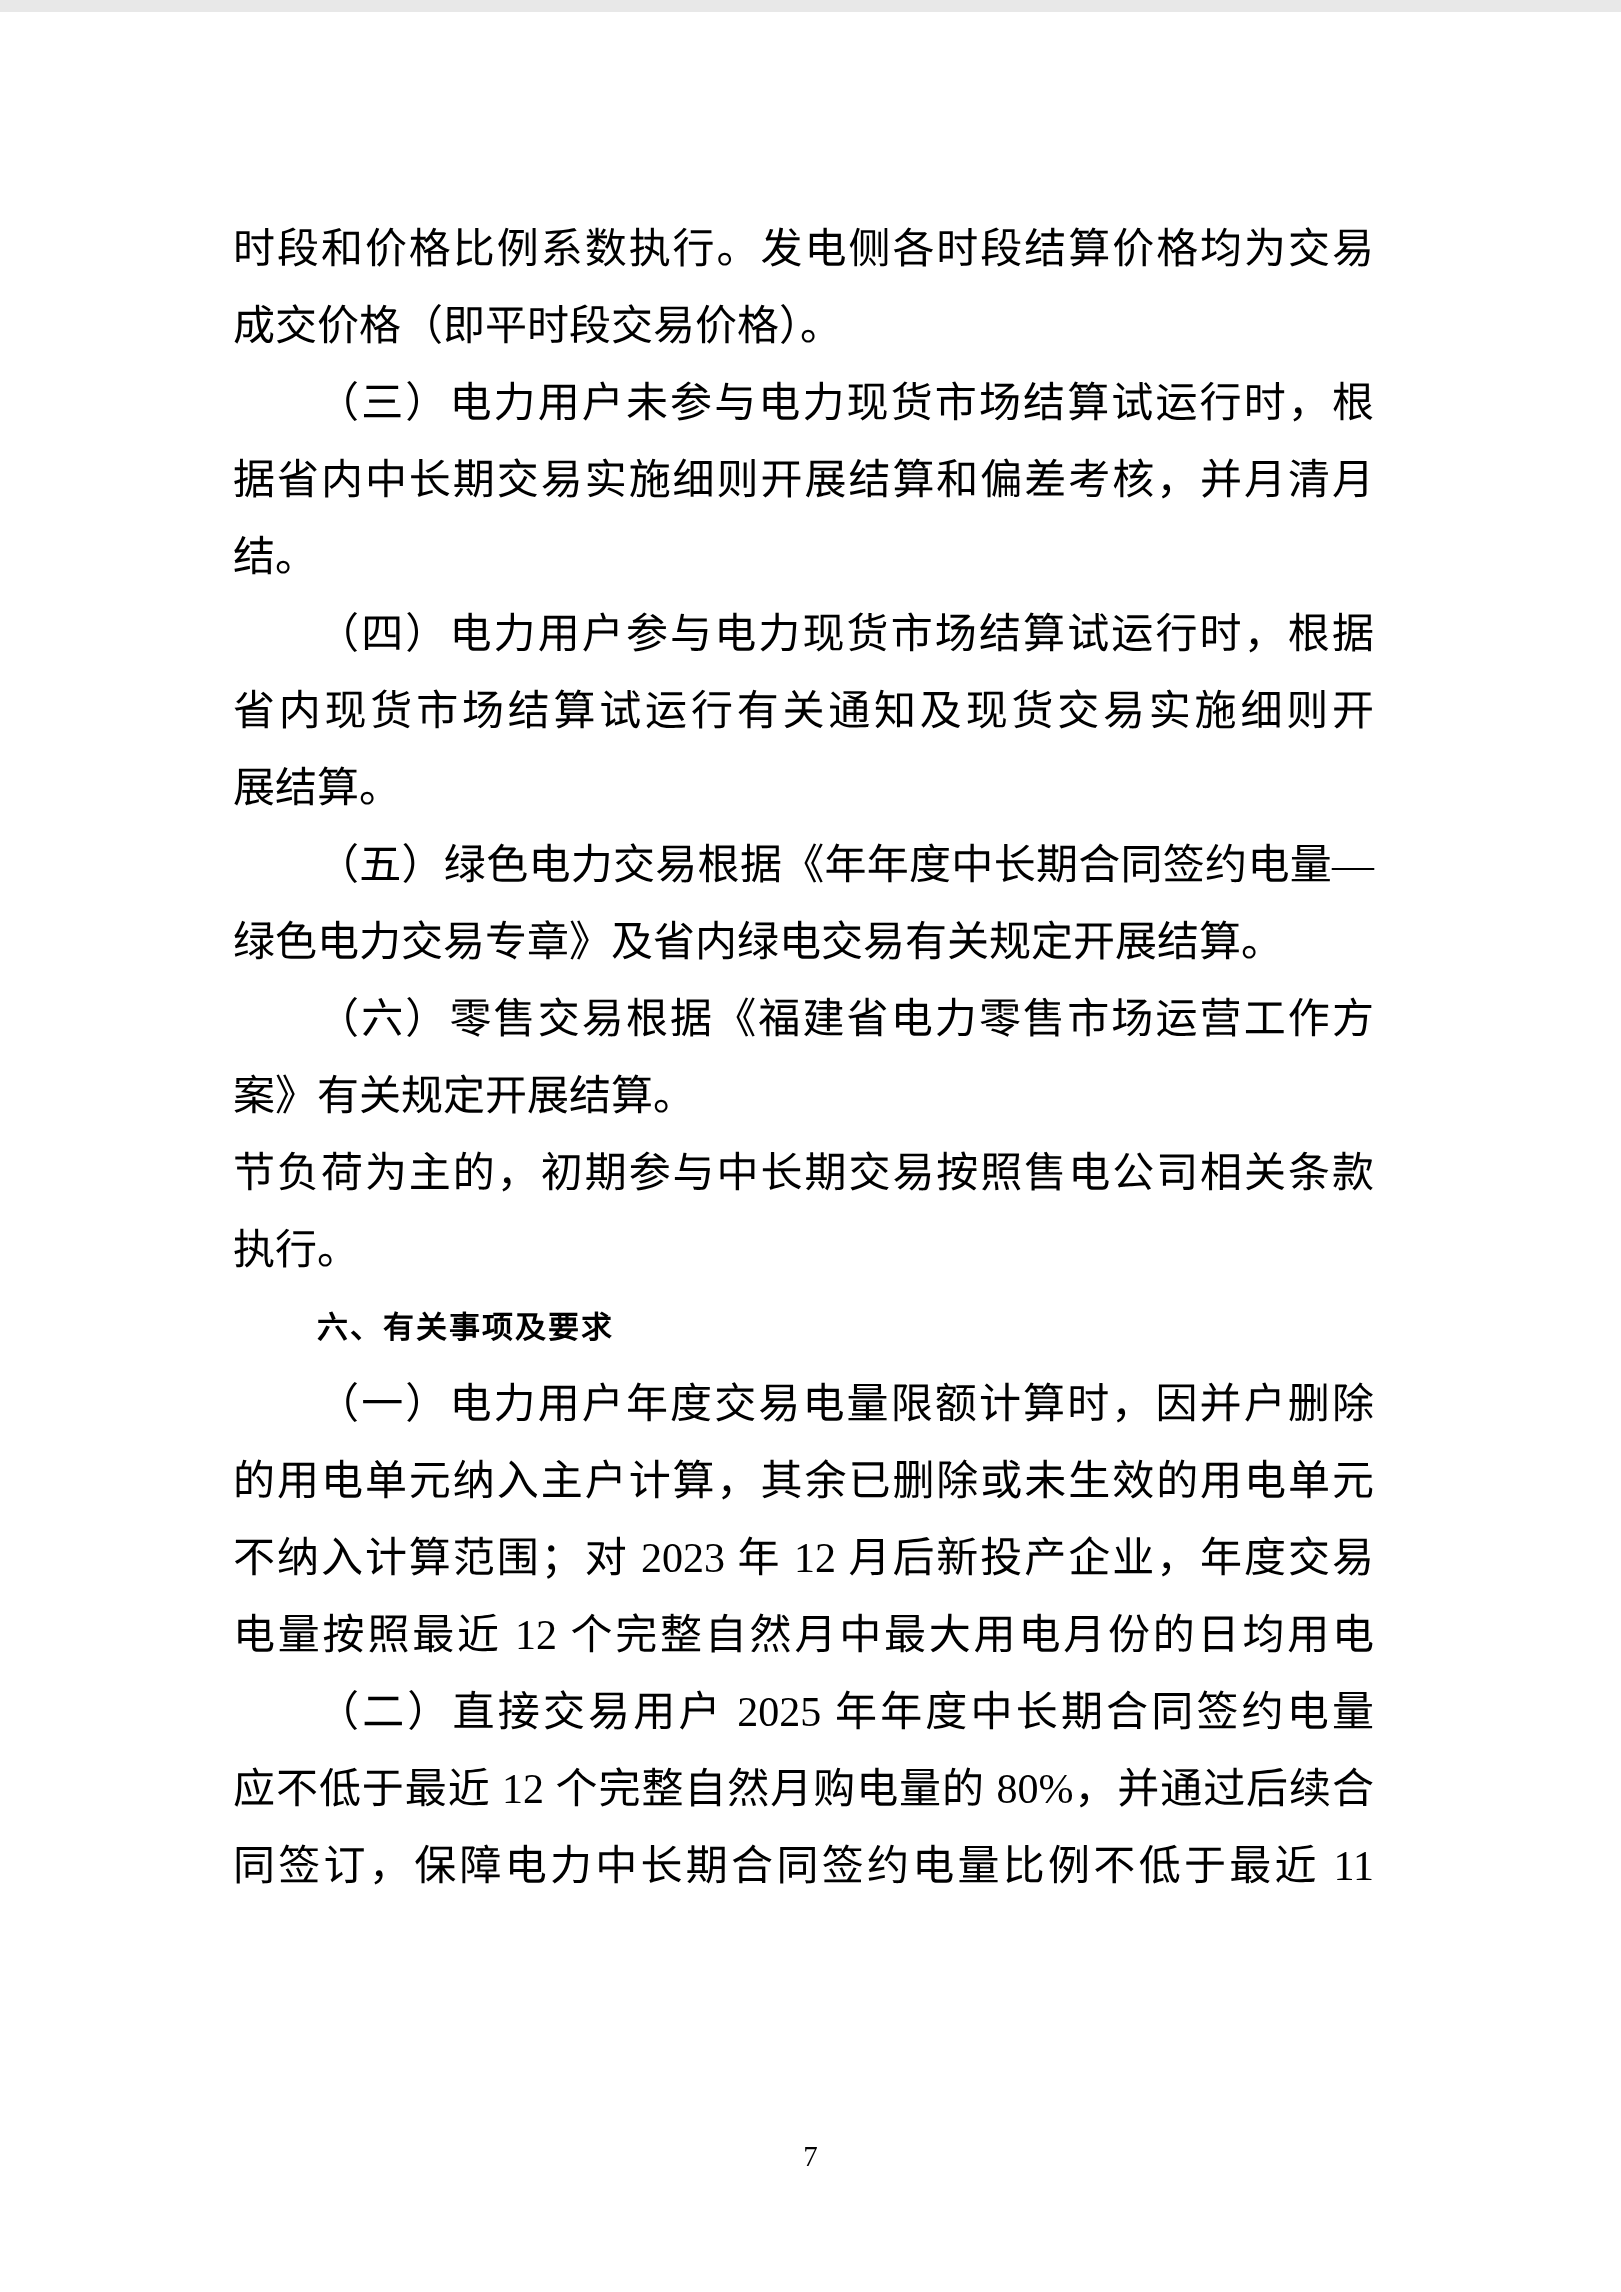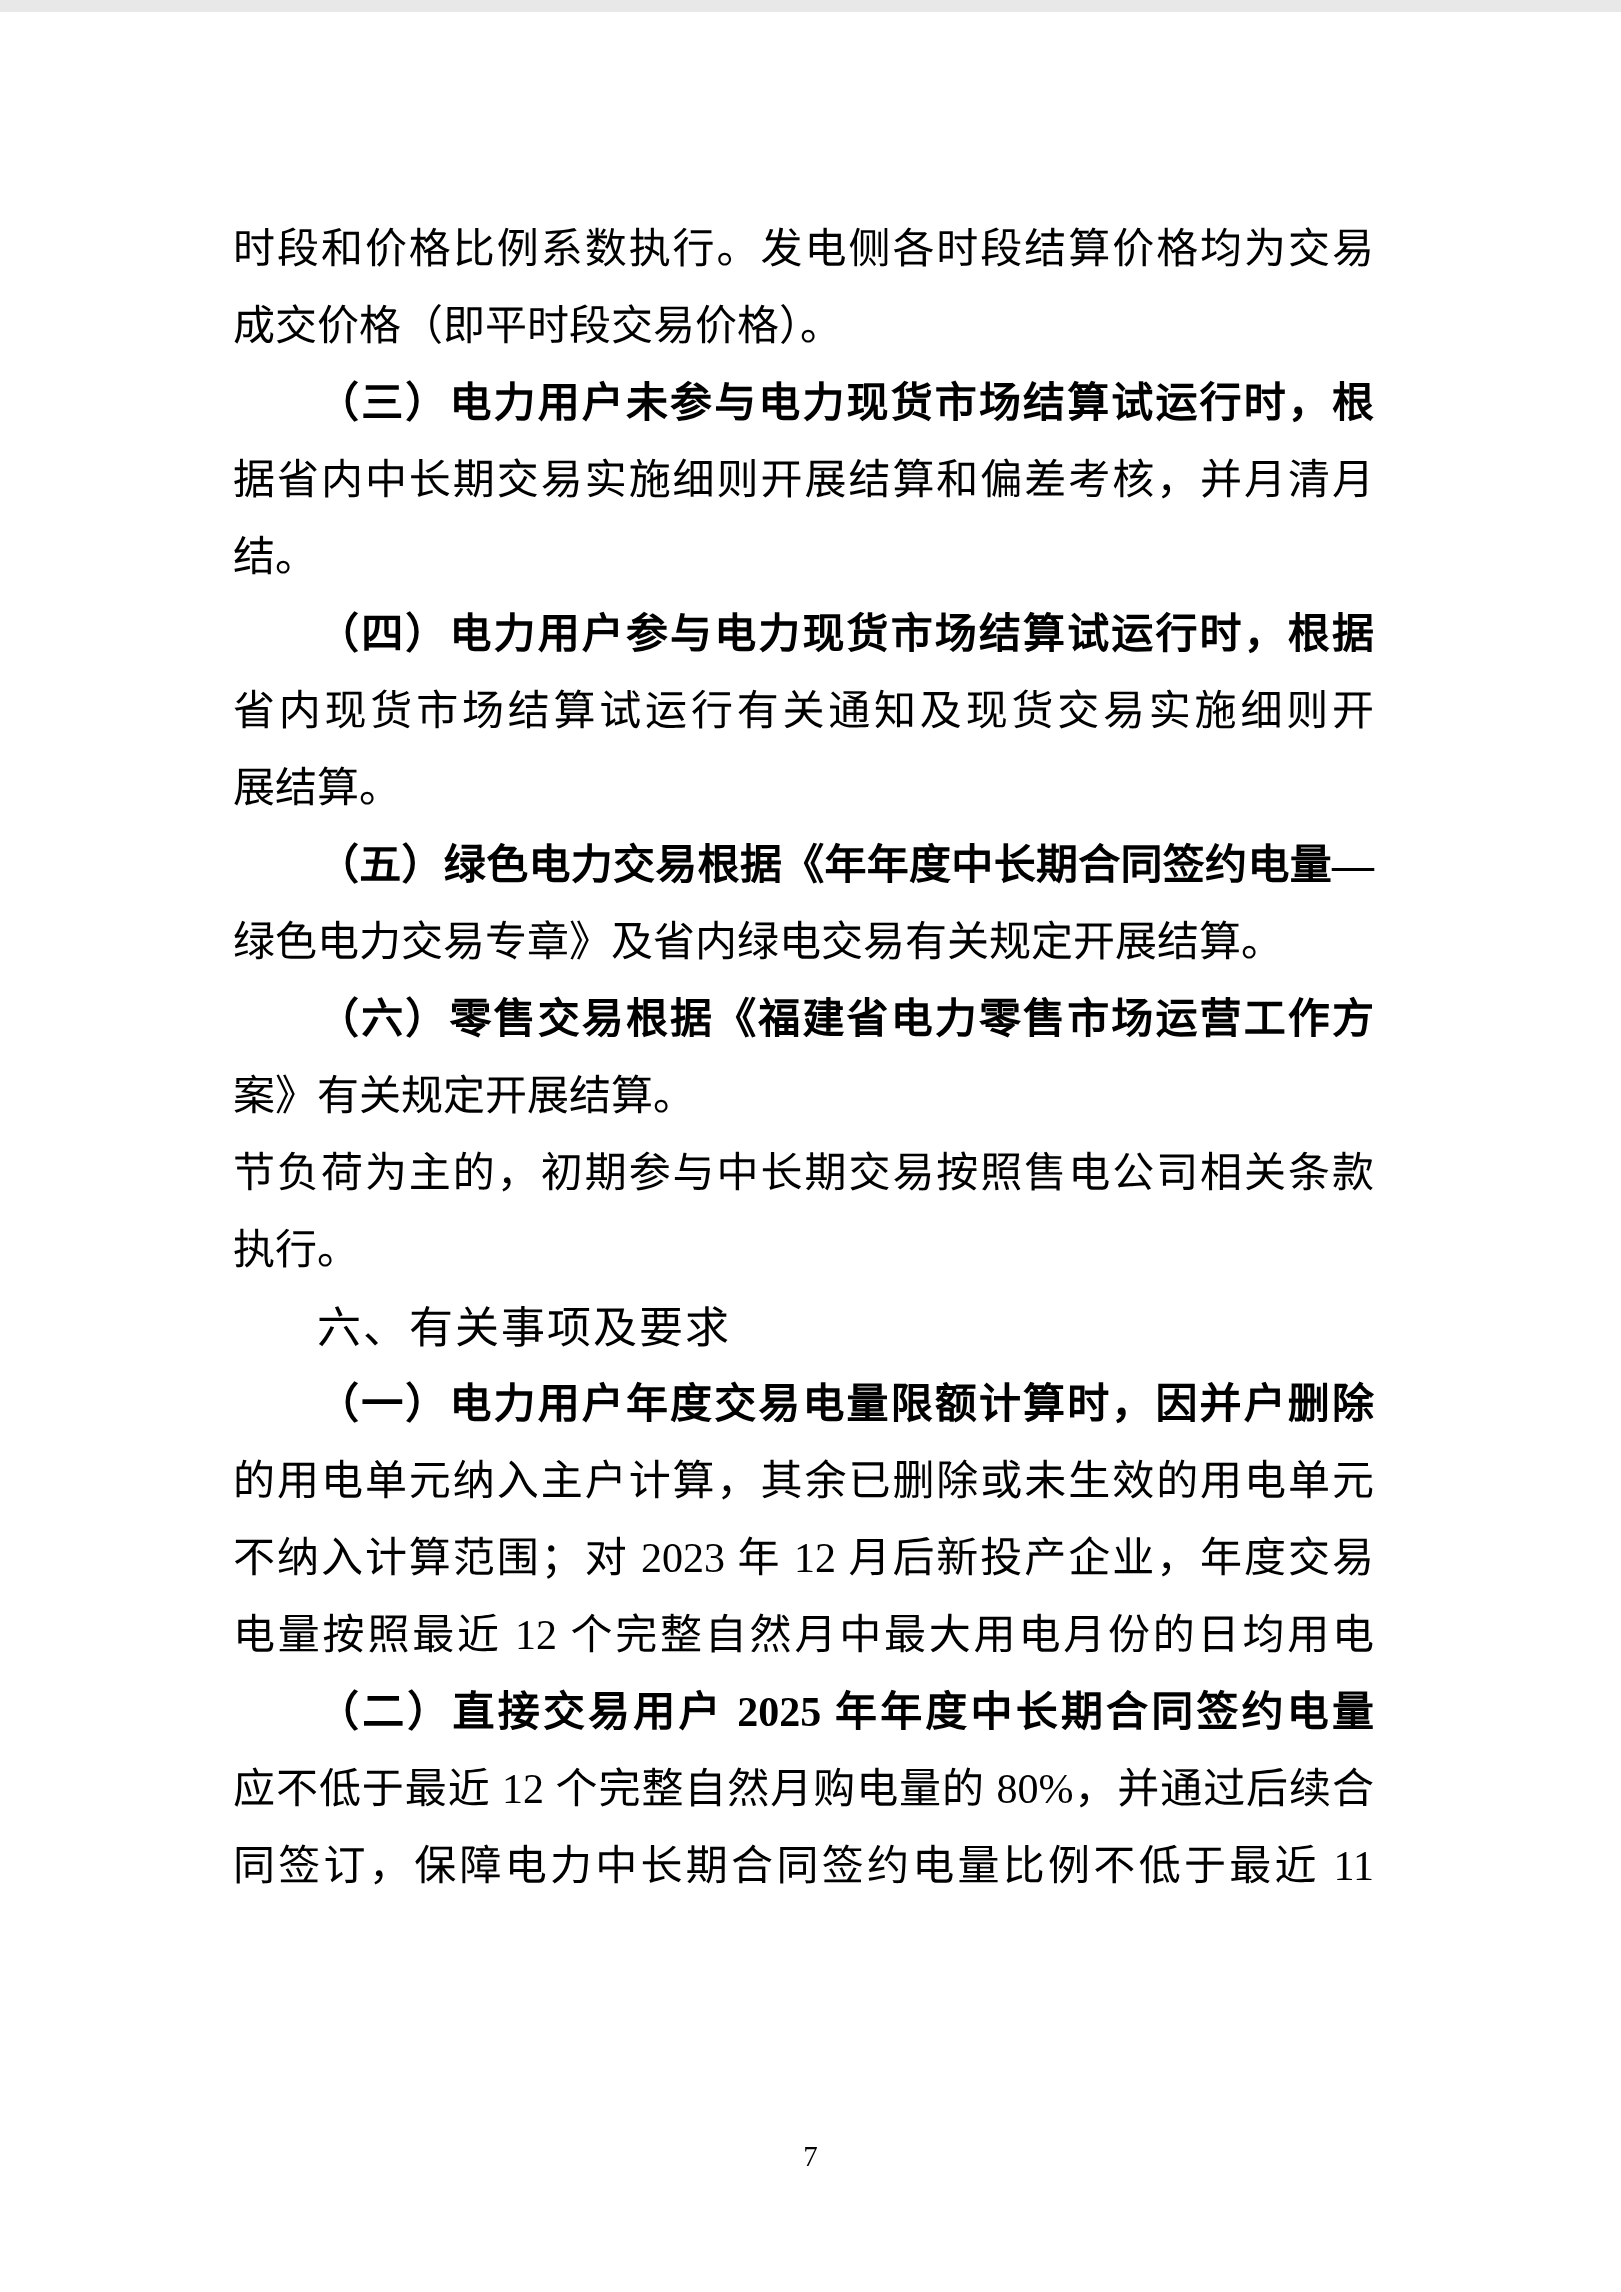--- a/index.html
+++ b/index.html
@@ -26,26 +26,25 @@
     text-align: justify;
     text-align-last: left;
     white-space: normal;
     color: #000000;
   }
   .line.full {
     text-align-last: justify;
   }
   .line.indent {
     padding-left: 84px;
-    font-weight: bold;
   }
   .line.heading {
     font-family: "Liberation Sans", sans-serif;
-    font-weight: 400;
-    font-size: 44px;
+    font-weight: 700;
+    font-size: 31px;
     letter-spacing: 2px;
   }
   .page-footer {
     position: absolute;
     left: 0;
     top: 2125px;
     width: 100%;
     text-align: center;
   }
   .page-number {

